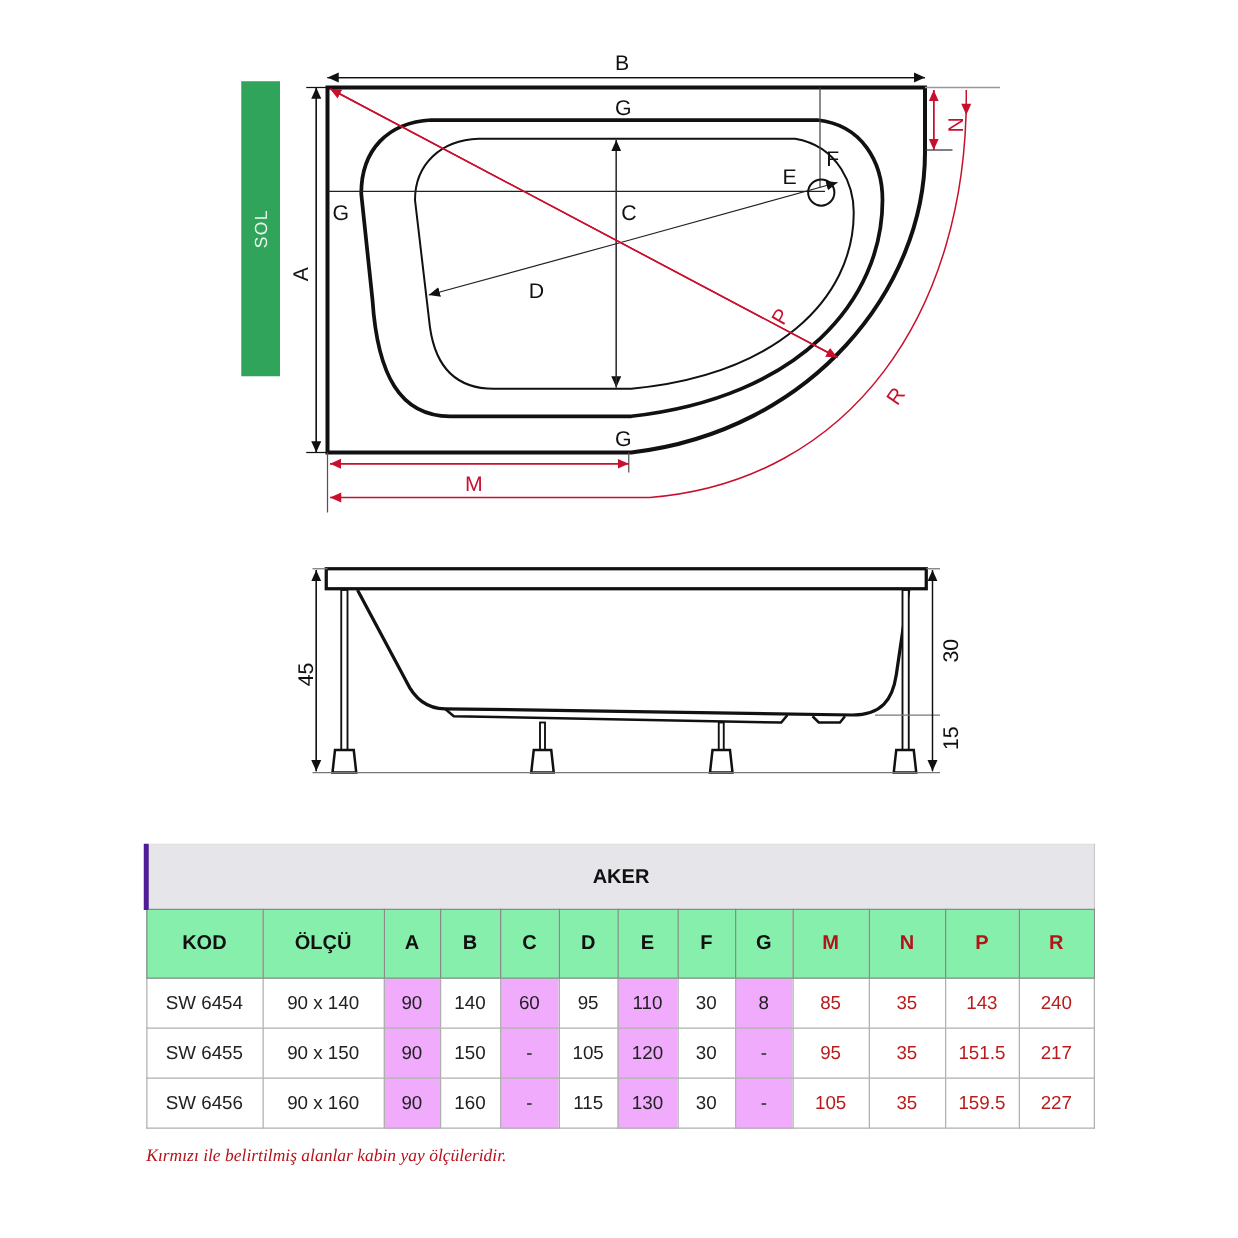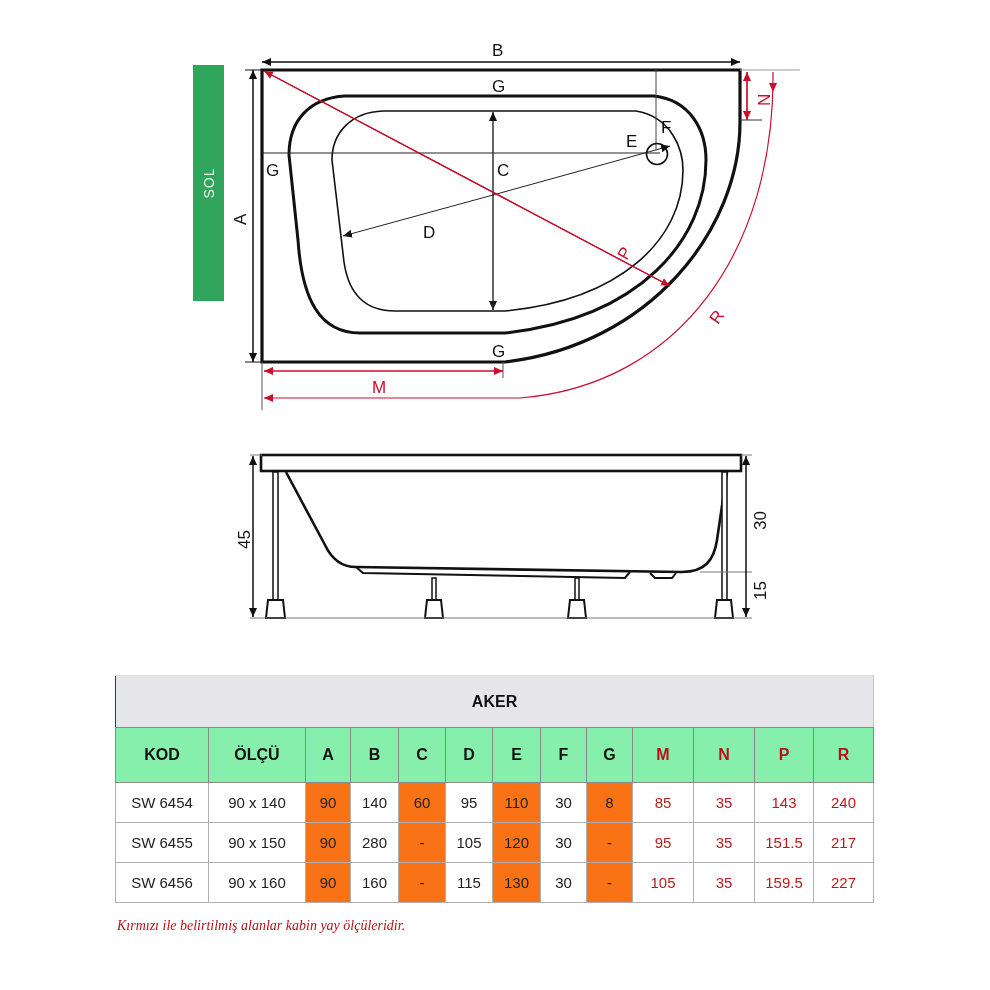--- a/index.html
+++ b/index.html
@@ -5,25 +5,25 @@
   html, body { margin:0; padding:0; background:#ffffff; }
   body { width:990px; height:990px; position:relative; overflow:hidden; font-family:"DejaVu Sans", sans-serif; }
   svg { position:absolute; left:0; top:0; }
   .lbl { font-family:"Liberation Sans", sans-serif; font-size:17px; fill:#111; }
   .lbl-red { font-family:"Liberation Sans", sans-serif; font-size:17px; fill:#c8102e; }
   .sol-box { position:absolute; left:193px; top:65px; width:31px; height:236px; background:#2fa45a; }
   .sol-text { position:absolute; left:193px; top:65px; width:31px; height:236px; display:flex; align-items:center; justify-content:center; }
   .sol-text span { transform:rotate(-90deg); color:#e9f7ee; font-family:"Liberation Sans", sans-serif; font-size:14px; letter-spacing:1px; white-space:nowrap; }
   table.spec { position:absolute; left:115px; top:675px; width:758px; border-collapse:collapse; font-family:"Liberation Sans", sans-serif; table-layout:fixed; }
   table.spec td, table.spec th { border:1px solid #8a8a8a; text-align:center; padding:0; }
-  table.spec .title-row td { height:51px; background:#e6e6ea; font-weight:bold; font-size:16px; color:#111; border-left:1px solid #4c1d95; border-right:1px solid #c8c8c8; border-top:1px solid #e0e0e0; }
+  table.spec .title-row td { height:51px; background:#e6e6ea; font-weight:bold; font-size:16px; color:#111; border-left:4px solid #4c1d95; border-right:1px solid #c8c8c8; border-top:1px solid #e0e0e0; }
   table.spec .head-row th { height:54px; background:#86efac; font-size:16px; font-weight:bold; color:#111; }
   table.spec .head-row th.red { color:#b5121b; }
   table.spec .data-row td { height:39px; font-size:15px; color:#222; background:#ffffff; border-color:#b0b0b0; }
-  table.spec .data-row td.shade { background:#f97316; }
+  table.spec .data-row td.shade { background:#f0abfc; }
   table.spec .data-row td.red { color:#b91c1c; }
   .note { position:absolute; left:117px; top:918px; font-family:Liberation Serif, serif; font-style:italic; font-size:14px; color:#b5121b; }
 </style>
 </head>
 <body>
 
 <div class="sol-box"></div>
 <div class="sol-text">
   <span>SOL</span>
 </div>
@@ -182,21 +182,21 @@
     <td class="shade">8</td>
     <td class="red">85</td>
     <td class="red">35</td>
     <td class="red">143</td>
     <td class="red">240</td>
   </tr>
   <tr class="data-row">
     <td>SW 6455</td>
     <td>90 x 150</td>
     <td class="shade">90</td>
-    <td>280</td>
+    <td>150</td>
     <td class="shade">-</td>
     <td>105</td>
     <td class="shade">120</td>
     <td>30</td>
     <td class="shade">-</td>
     <td class="red">95</td>
     <td class="red">35</td>
     <td class="red">151.5</td>
     <td class="red">217</td>
   </tr>

